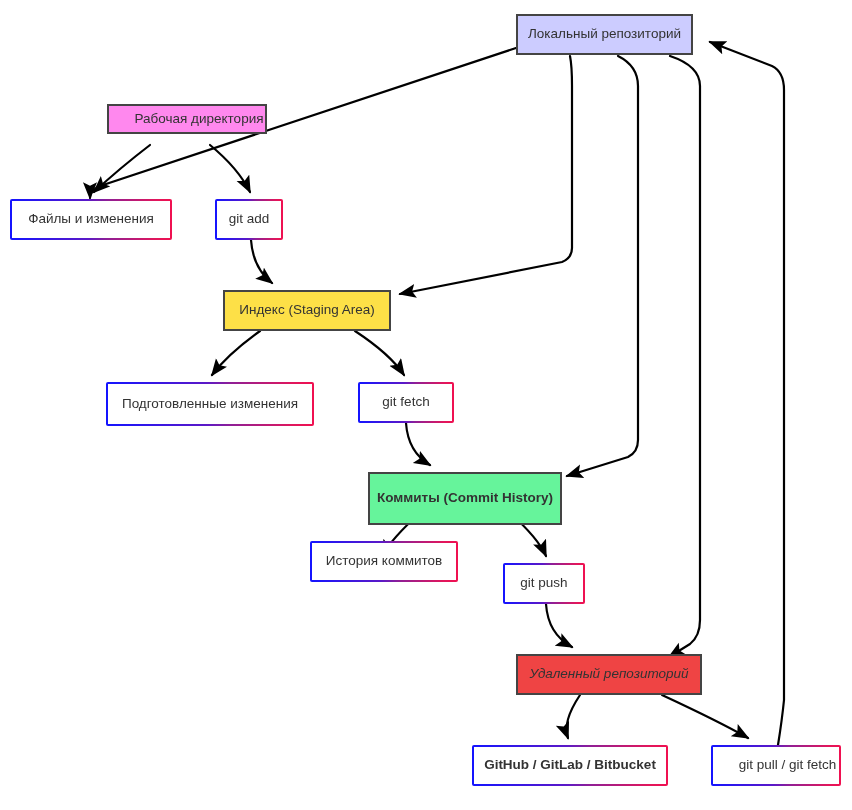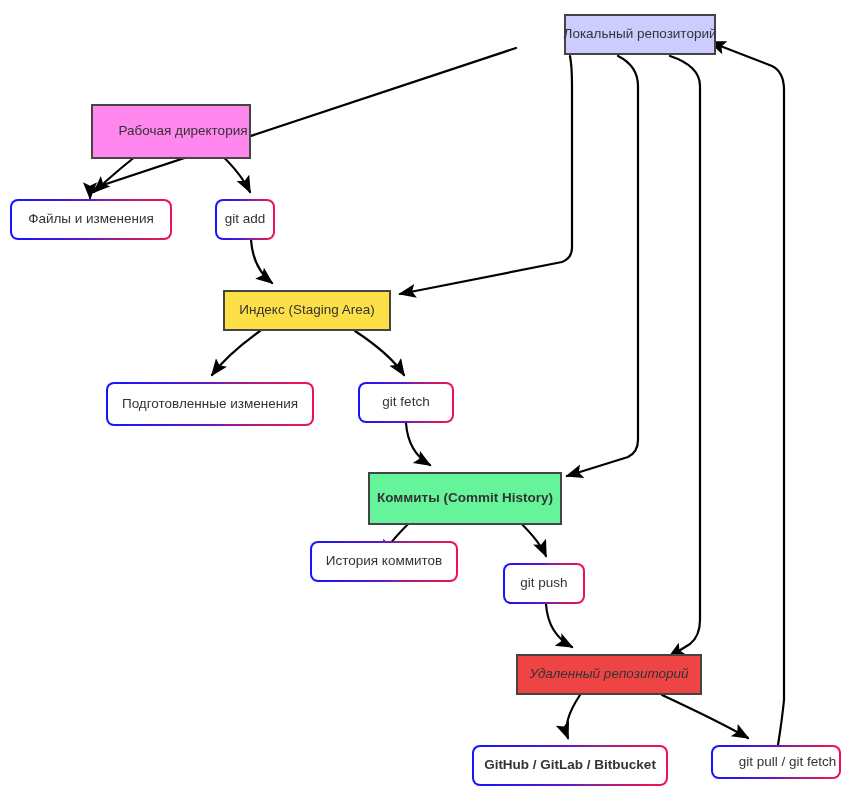--- a/index.html
+++ b/index.html
@@ -39,21 +39,21 @@
     z-index: 5;
   }
   
   .node.state {
     border: 2px solid #444444;
   }
   
   .node.cmd {
     background: #ffffff;
     border: 2px solid transparent;
-    border-radius: 8px;
+    border-radius: 2px;
     background-image:
       linear-gradient(#ffffff, #ffffff),
       linear-gradient(90deg, #1414ff 0%, #5a19c8 48%, #8f1f96 60%, #e1165c 90%, #f01050 100%);
     background-origin: border-box;
     background-clip: padding-box, border-box;
   }
 </style>
 </head>
 <body>
 
@@ -79,30 +79,30 @@
         <path d="M 580 695 Q 562 722 568 738" marker-end="url(#arrowhead)" stroke="#000000"></path>
         <path d="M 662 695 Q 720 722 748 738" marker-end="url(#arrowhead)" stroke="#000000"></path>
         <path d="M 570 56 Q 572 66 572 86 L 572 248 Q 572 258 562 262 L 400 294" marker-end="url(#arrowhead)" stroke="#000000"></path>
         <path d="M 618 56 Q 638 66 638 86 L 638 440 Q 638 452 628 457 L 567 476" marker-end="url(#arrowhead)" stroke="#000000"></path>
         <path d="M 670 56 Q 700 66 700 86 L 700 620 Q 700 636 690 644 L 669 657" marker-end="url(#arrowhead)" stroke="#000000"></path>
         <path d="M 778 745 Q 782 720 784 700 L 784 90 Q 784 72 772 66 L 710 42" marker-end="url(#arrowhead)" stroke="#000000"></path>
       </g>
   </svg>
 
   <div id="node-layer">
-      <div class="node state" style="left: 516px; top: 14px; width: 152px; height: 41px; background: rgb(204, 204, 255); border-color: rgb(68, 68, 68); margin-left: 48px;">
+      <div class="node state" style="left: 516px; top: 14px; width: 177px; height: 41px; background: rgb(204, 204, 255); border-color: rgb(68, 68, 68);">
         <span>Локальный репозиторий</span>
       </div>
-      <div class="node state" style="left: 91px; top: 104px; width: 160px; height: 55px; background: rgb(255, 136, 238); border-color: rgb(68, 68, 68); padding-left: 24px;">
+      <div class="node state" style="left: 107px; top: 104px; width: 160px; height: 30px; background: rgb(255, 136, 238); border-color: rgb(68, 68, 68); padding-left: 24px;">
         <span>Рабочая директория</span>
       </div>
       <div class="node cmd" style="left: 10px; top: 199px; width: 162px; height: 41px;">
         <span>Файлы и изменения</span>
       </div>
-      <div class="node cmd" style="left: 215px; top: 199px; width: 60px; height: 41px;">
+      <div class="node cmd" style="left: 215px; top: 199px; width: 68px; height: 41px;">
         <span>git add</span>
       </div>
       <div class="node state" style="left: 223px; top: 290px; width: 168px; height: 41px; background: #fde047; border-color: rgb(68, 68, 68);">
         <span>Индекс (Staging Area)</span>
       </div>
       <div class="node cmd" style="left: 106px; top: 382px; width: 208px; height: 44px;">
         <span>Подготовленные изменения</span>
       </div>
       <div class="node cmd" style="left: 358px; top: 382px; width: 96px; height: 41px;">
         <span>git fetch</span>
@@ -115,18 +115,18 @@
       </div>
       <div class="node cmd" style="left: 503px; top: 563px; width: 82px; height: 41px;">
         <span>git push</span>
       </div>
       <div class="node state" style="left: 516px; top: 654px; width: 186px; height: 41px; background: #ef4444; border-color: rgb(68, 68, 68); font-style: italic;">
         <span>Удаленный репозиторий</span>
       </div>
       <div class="node cmd" style="left: 472px; top: 745px; width: 196px; height: 41px; font-weight: bold;">
         <span>GitHub / GitLab / Bitbucket</span>
       </div>
-      <div class="node cmd" style="left: 711px; top: 745px; width: 130px; height: 34px; padding-left: 23px;">
+      <div class="node cmd" style="left: 711px; top: 745px; width: 130px; height: 41px; padding-left: 23px;">
         <span>git pull / git fetch</span>
       </div>
     </div>
 
 </div>
 
 </body></html>

